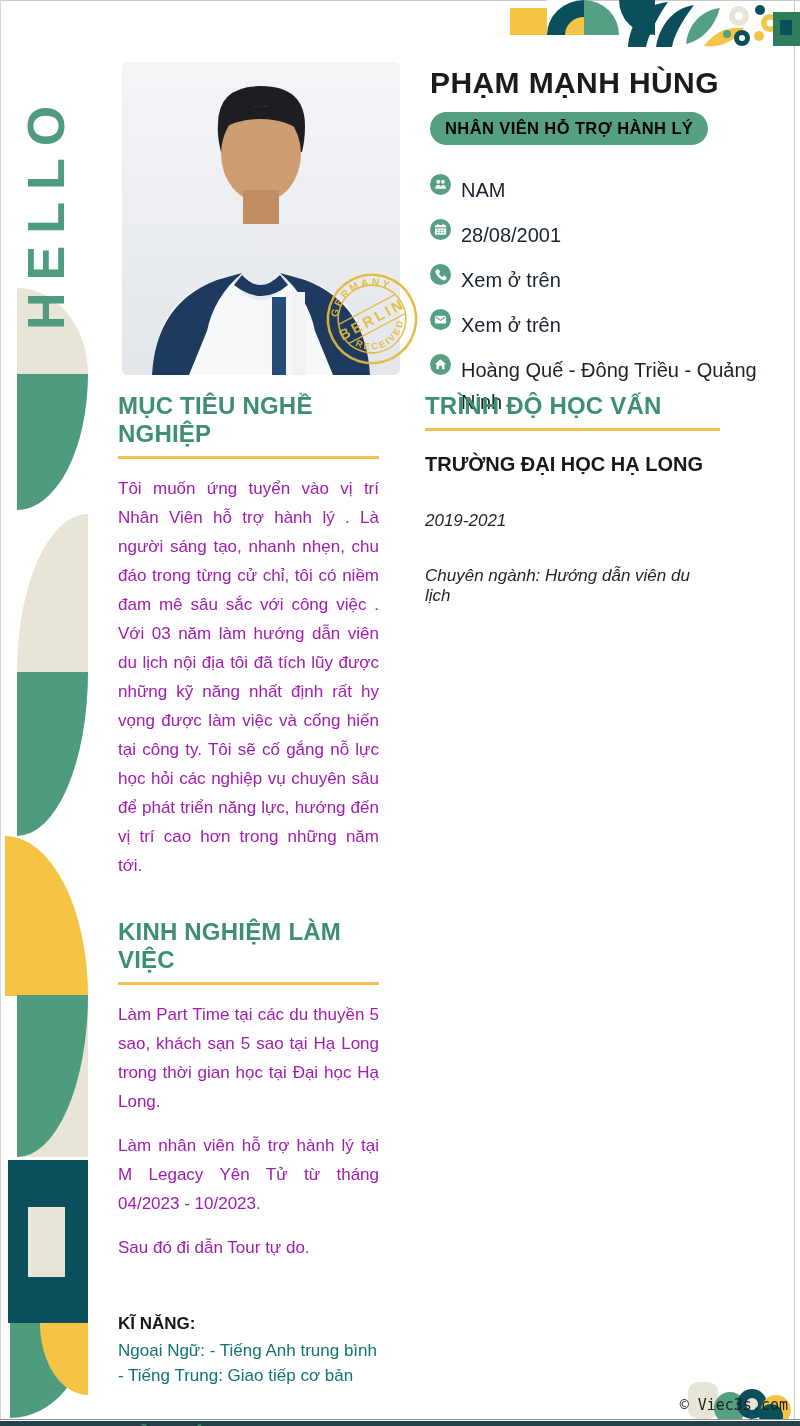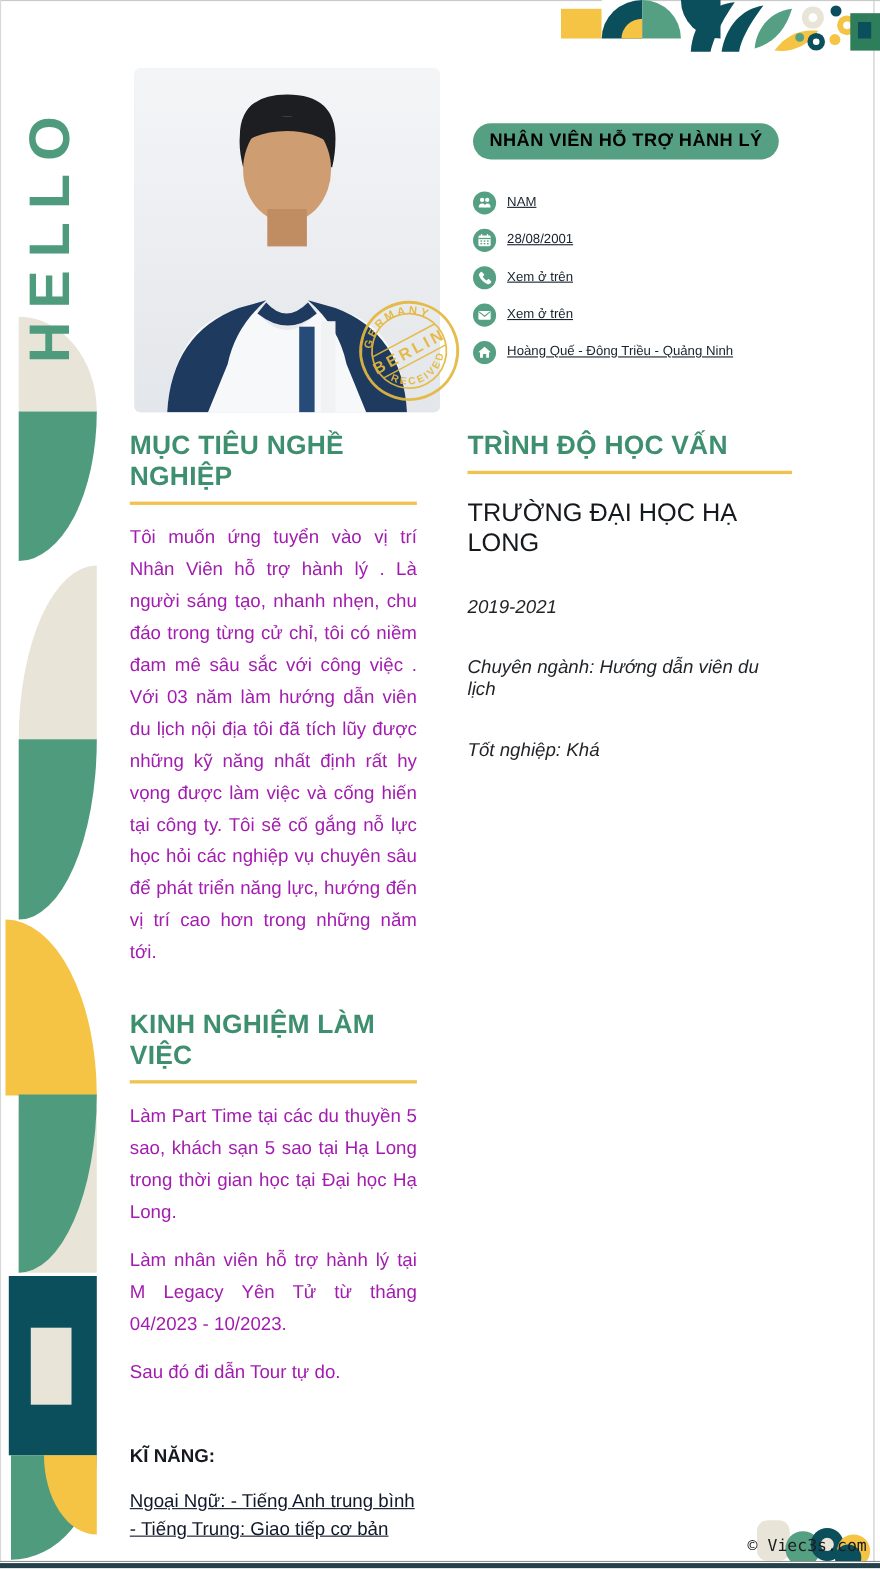--- a/index.html
+++ b/index.html
@@ -58,35 +58,35 @@
   .pill{position:absolute;left:430px;top:112px;height:33px;display:inline-flex;align-items:center;
         background:var(--green);color:#000000;font-size:16.5px;font-weight:700;letter-spacing:.4px;
         padding:0 15px;border-radius:17px;white-space:nowrap;}
 
   
   .contact{position:absolute;left:430px;top:174px;width:330px;}
   .c-row{display:flex;align-items:flex-start;margin-bottom:13px;}
   .c-ico{flex:0 0 21px;width:21px;height:21px;border-radius:50%;background:var(--green);
          display:flex;align-items:center;justify-content:center;margin-right:10px;margin-top:0px;}
   .c-ico svg{width:13px;height:13px;}
-  .c-txt{font-size:12px;line-height:1.6;color:#17222e;padding-top:0px;text-decoration:underline;}
+  .c-txt{font-size:20px;line-height:1.6;color:#17222e;padding-top:0px;}
 
   
   .sec-h{font-size:24px;font-weight:700;color:var(--heading-green);letter-spacing:.2px;}
   .sec-line{height:3px;background:var(--yellow-line);margin-top:8px;}
   .left-col{position:absolute;left:118px;top:392px;width:261px;}
   .right-col{position:absolute;left:425px;top:392px;width:295px;}
   .para{font-size:17px;line-height:29px;text-align:justify;color:#a21caf;margin-top:15px;}
   .para.gap{}
   .skills-label{font-size:17px;font-weight:700;color:#15181c;margin-top:52px;}
-  .skills-text{font-size:17px;line-height:25px;color:#0f172a;margin-top:18px;text-decoration:underline;}
+  .skills-text{font-size:17px;line-height:25px;color:#0f766e;margin-top:4px;}
   .sec2{margin-top:38px;}
   .sec3{margin-top:36px;}
 
-  .edu-school{font-size:23px;font-weight:400;color:#15181c;margin-top:22px;}
+  .edu-school{font-size:20px;font-weight:700;color:#15181c;margin-top:22px;}
   .edu-line{font-size:17px;color:#1f2226;margin-top:35px;font-style:italic;}
 
   
   .mosaic{position:absolute;left:508px;top:0;width:292px;height:48px;}
   .foot-deco{position:absolute;left:688px;top:1374px;width:107px;height:45px;overflow:hidden;}
   .watermark{position:absolute;left:0;top:1396px;width:788px;text-align:right;
              font-family:"DejaVu Sans Mono",monospace;font-size:15px;color:#1d1d1d;letter-spacing:0px;}
 </style>
 </head>
 <body>
@@ -173,20 +173,21 @@
       <text font-family="Liberation Sans, sans-serif" font-size="10.5" font-weight="700" letter-spacing="2.5" fill="var(--stamp)" stroke="none">
         <textPath href="#arcTop" startOffset="50%" text-anchor="middle">GERMANY</textPath>
       </text>
       <text font-family="Liberation Sans, sans-serif" font-size="9.5" font-weight="700" letter-spacing="2.2" fill="var(--stamp)" stroke="none">
         <textPath href="#arcBot" startOffset="50%" text-anchor="middle">RECEIVED</textPath>
       </text>
       <text x="50" y="55.5" text-anchor="middle" font-family="Liberation Sans, sans-serif" font-size="15" font-weight="700" letter-spacing="3" fill="var(--stamp)" stroke="none">BERLIN</text>
     </g>
   </svg>
 
+  <h1 class="name">PHẠM MẠNH HÙNG</h1>
   <div class="pill">NHÂN VIÊN HỖ TRỢ HÀNH LÝ</div>
 
   <div class="contact">
     <div class="c-row">
       <span class="c-ico">
         <svg viewBox="0 0 14 14" fill="#fff">
             <circle cx="4.6" cy="4" r="2.1"></circle>
             <circle cx="9.6" cy="4" r="2.1"></circle>
             <path d="M1.3,11.5 q0-4 3.3-4 q3.3,0 3.3,4 z"></path>
             <path d="M6.9,11.5 q0.2-3 1.6-3.8 q0.5-0.2 1.1-0.2 q3.3,0 3.3,4 z"></path>
@@ -264,21 +265,20 @@
     </section>
   </div>
 
   <div class="right-col">
     <section>
       <h2 class="sec-h">TRÌNH ĐỘ HỌC VẤN</h2>
       <div class="sec-line"></div>
       <p class="edu-school">TRƯỜNG ĐẠI HỌC HẠ LONG</p>
       <p class="edu-line">2019-2021</p>
       <p class="edu-line">Chuyên ngành: Hướng dẫn viên du lịch</p>
-      <p class="edu-line">Tốt nghiệp: Khá</p>
     </section>
   </div>
 
   <svg class="foot-deco" viewBox="0 0 107 45">
     <rect x="0" y="8" width="30" height="37" rx="10" fill="var(--cream)"></rect>
     <circle cx="42" cy="34" r="16" fill="var(--green)"></circle>
     <circle cx="64" cy="30" r="15" fill="var(--darkteal)"></circle>
     <circle cx="64" cy="30" r="6" fill="var(--cream)"></circle>
     <circle cx="88" cy="36" r="15" fill="var(--yellow)"></circle>
     <circle cx="83" cy="42" r="12" fill="var(--darkteal)"></circle>

